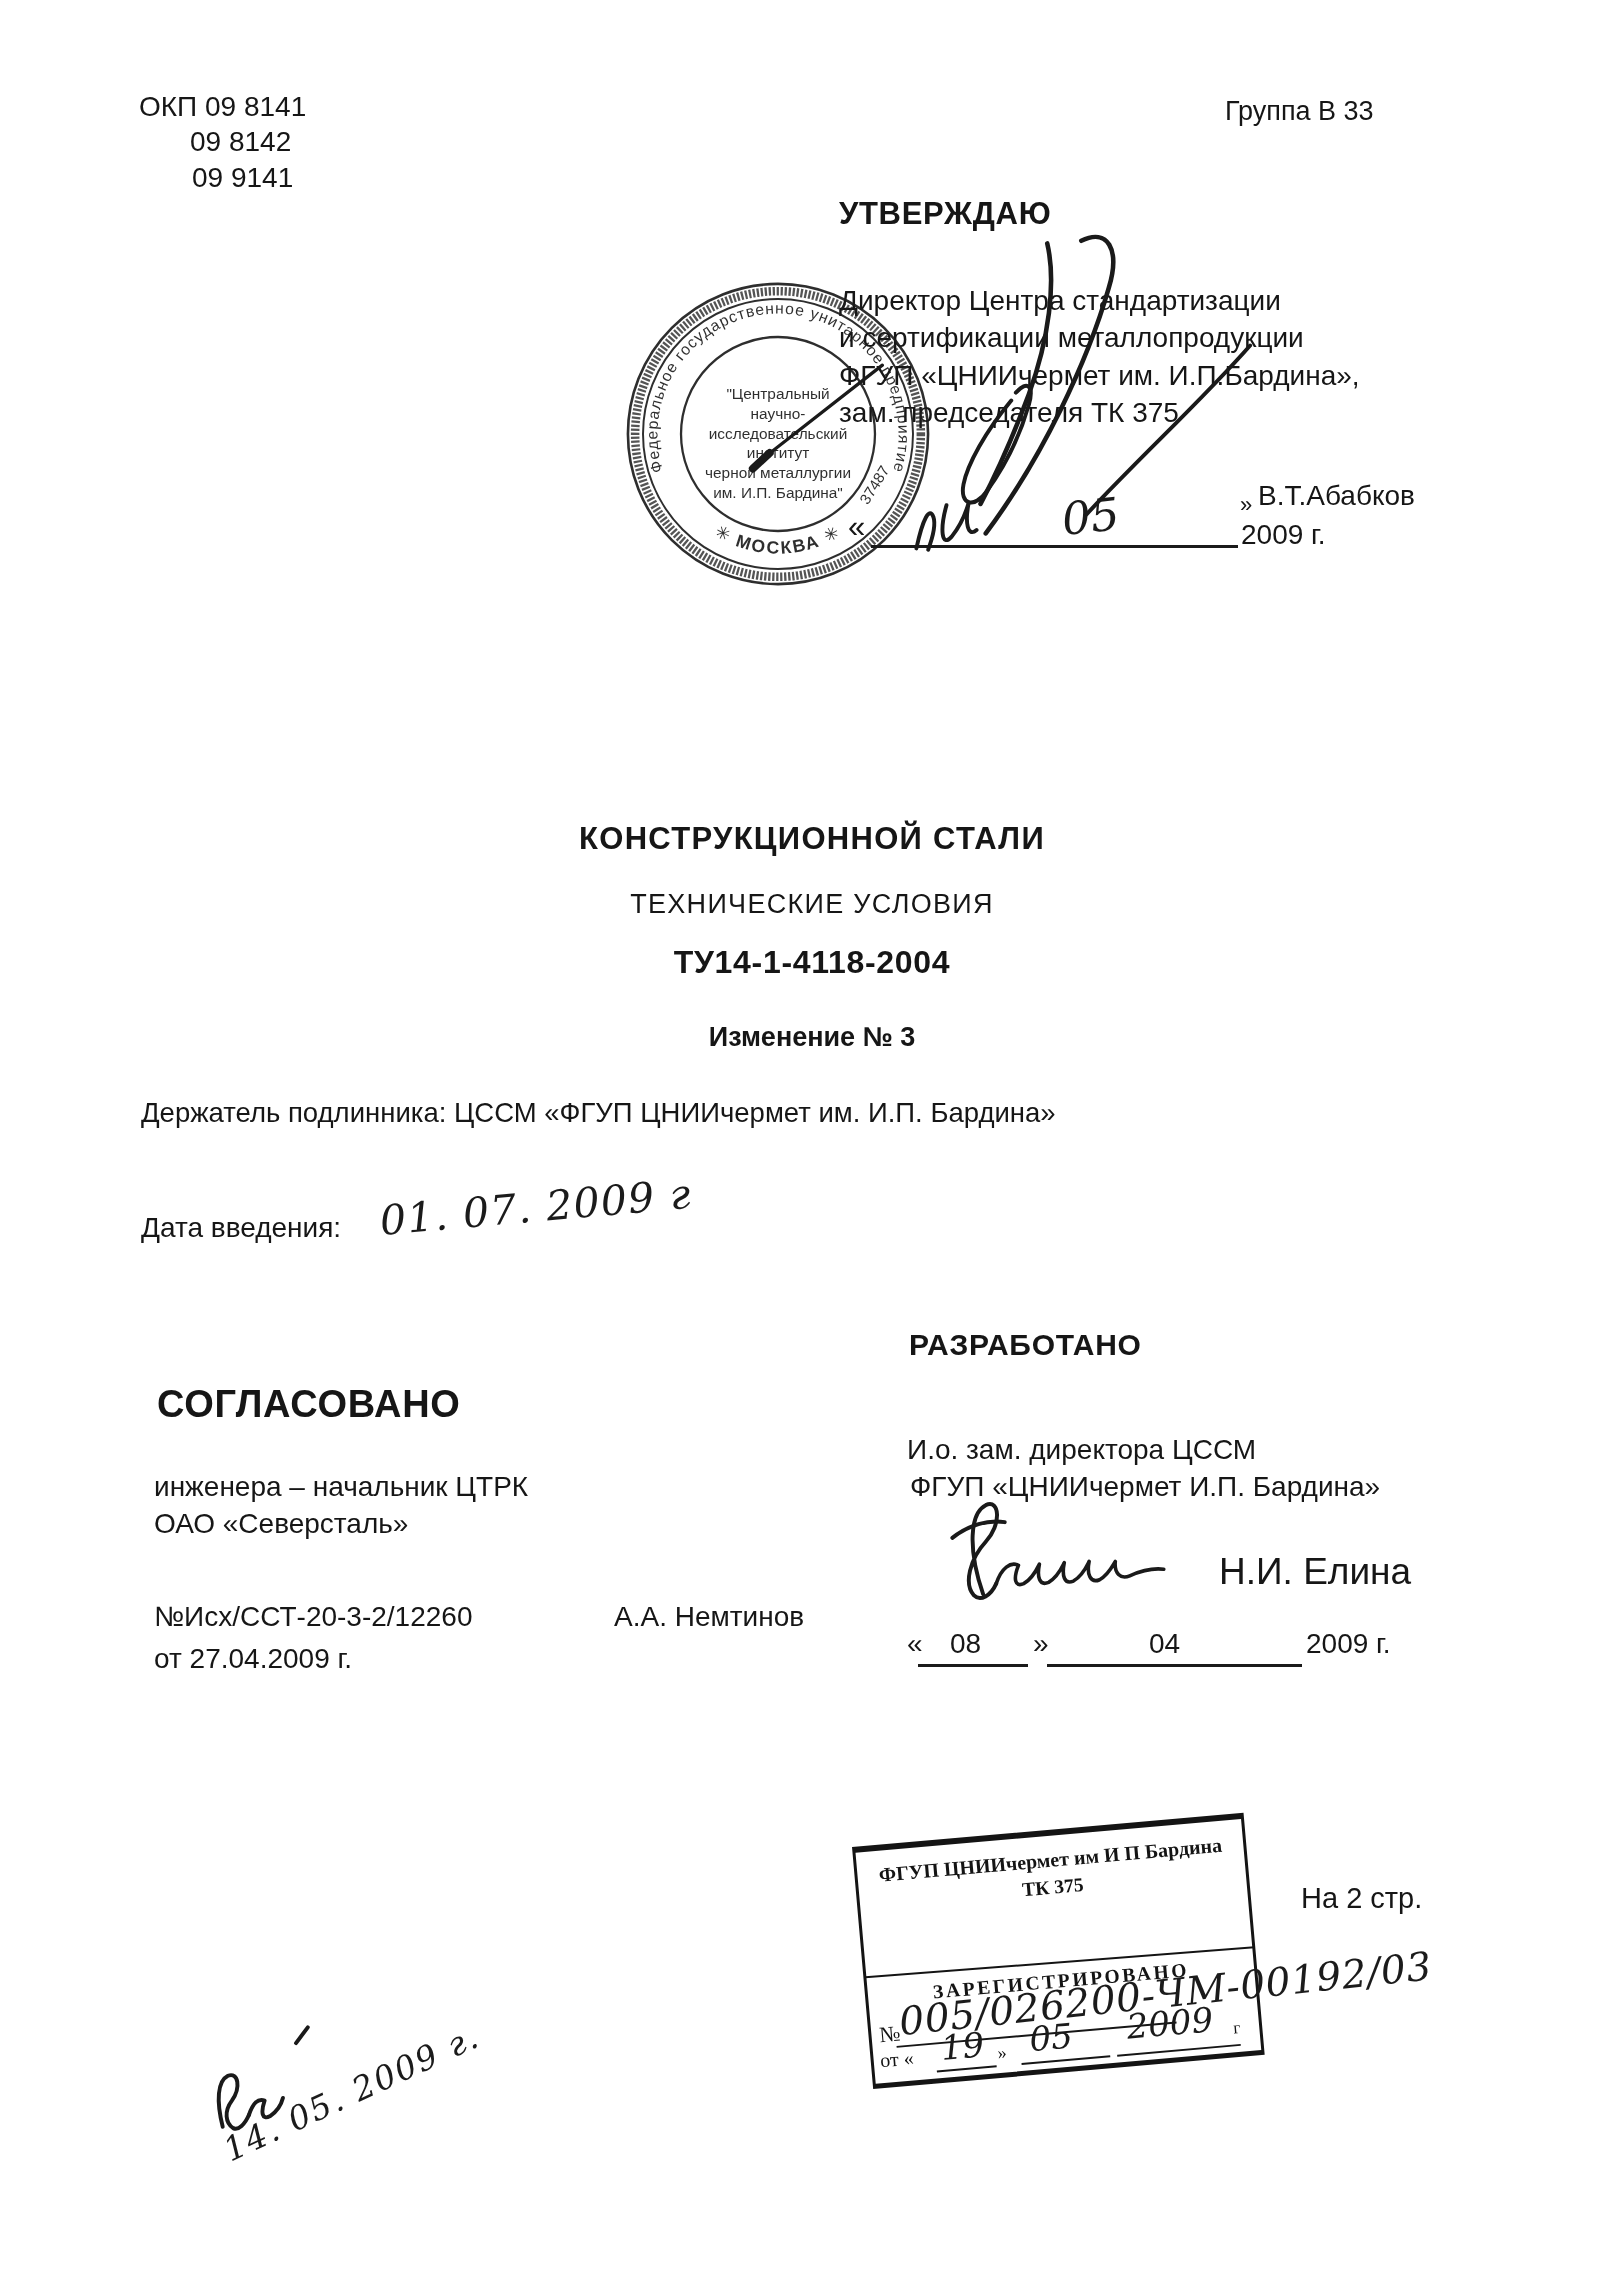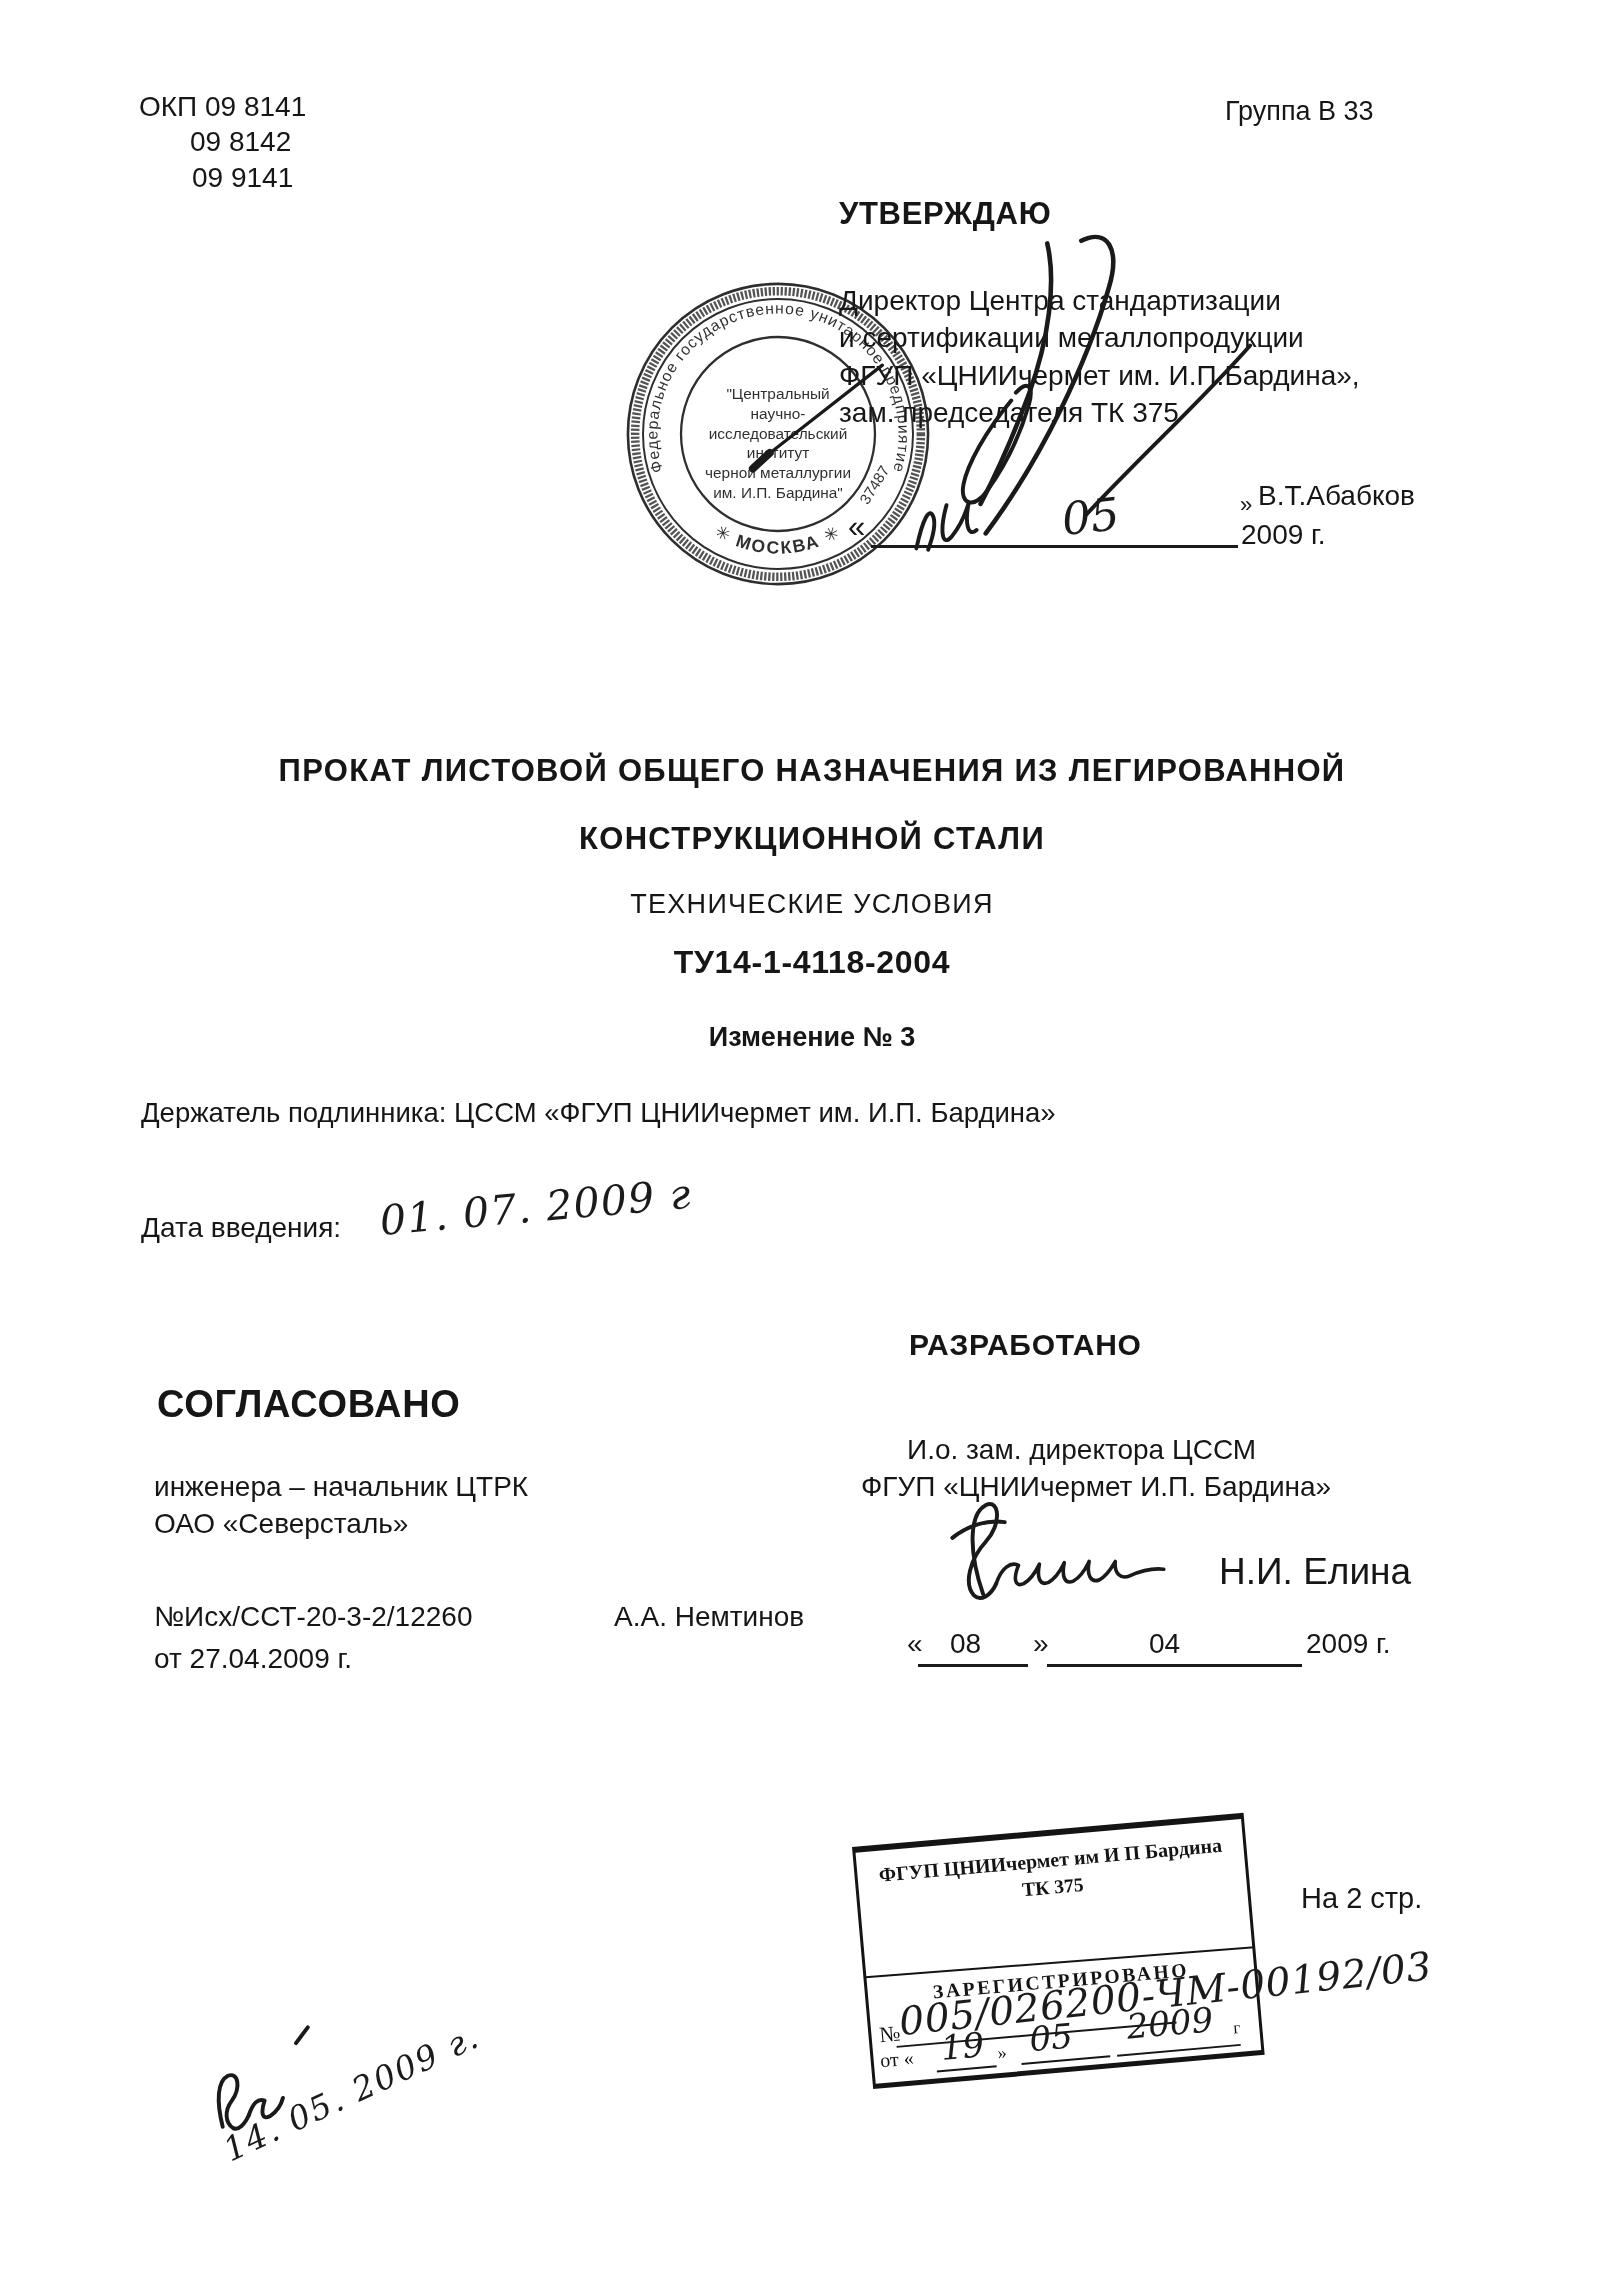--- a/index.html
+++ b/index.html
@@ -68,41 +68,40 @@
       <text x="372" y="344" font-size="23" transform="rotate(-58 372 344)">37487</text>
       <text x="235" y="182" font-size="23.5" text-anchor="middle">"Центральный</text>
       <text x="235" y="212" font-size="23.5" text-anchor="middle">научно-</text>
       <text x="235" y="242" font-size="23.5" text-anchor="middle">исследовательский</text>
       <text x="235" y="272" font-size="23.5" text-anchor="middle">институт</text>
       <text x="235" y="302" font-size="23.5" text-anchor="middle">черной металлургии</text>
       <text x="235" y="332" font-size="23.5" text-anchor="middle">им. И.П. Бардина"</text>
     </g>
   </svg>
 
-  <div class="t b ctr" style="top:753px;font-size:31px;letter-spacing:1.3px;">ПРОКАТ ЛИСТОВОЙ ОБЩЕГО НАЗНАЧЕНИЯ ИЗ ЛЕГИРОВАННОЙ</div>
   <div class="t b ctr" style="top:821px;font-size:31px;letter-spacing:1.3px;">КОНСТРУКЦИОННОЙ СТАЛИ</div>
   <div class="t ctr" style="top:889px;font-size:27px;letter-spacing:1.3px;font-weight:500;">ТЕХНИЧЕСКИЕ УСЛОВИЯ</div>
   <div class="t b ctr" style="top:944px;font-size:32px;letter-spacing:0.7px;">ТУ14-1-4118-2004</div>
   <div class="t b ctr" style="top:1022px;font-size:27px;">Изменение № 3</div>
 
   <div class="t" style="left:141px;top:1097px;font-size:27.5px;">Держатель подлинника: ЦССМ «ФГУП ЦНИИчермет им. И.П. Бардина»</div>
 
   <div class="t" style="left:141px;top:1211px;font-size:28px;">Дата введения:</div>
   <div class="t script" style="left:380px;top:1197px;font-size:41px;letter-spacing:1.3px;transform:rotate(-5deg);transform-origin:0 50%;">01. 07. 2009 г</div>
 
   <div class="t b" style="left:157px;top:1382px;font-size:38px;letter-spacing:0.7px;text-align:center;">СОГЛАСОВАНО</div>
   <div class="t" style="left:154px;top:1470px;font-size:28px;">инженера – начальник ЦТРК</div>
   <div class="t" style="left:154px;top:1507px;font-size:28px;">ОАО «Северсталь»</div>
   <div class="t" style="left:154px;top:1600px;font-size:28px;">№Исх/ССТ-20-3-2/12260</div>
   <div class="t" style="left:614px;top:1600px;font-size:28px;">А.А. Немтинов</div>
   <div class="t" style="left:154px;top:1642px;font-size:28px;">от 27.04.2009 г.</div>
 
   <div class="t b" style="left:909px;top:1327px;font-size:30px;letter-spacing:0.7px;">РАЗРАБОТАНО</div>
   <div class="t" style="left:907px;top:1433px;font-size:28px;">И.о. зам. директора ЦССМ</div>
-  <div class="t" style="left:861px;top:1470px;font-size:28px;">ФГУП «ЦНИИчермет И.П. Бардина»</div>
+  <div class="t" style="left:910px;top:1470px;font-size:28px;">ФГУП «ЦНИИчермет И.П. Бардина»</div>
   <div class="t" style="left:1219px;top:1550px;font-size:37px;">Н.И. Елина</div>
   <div class="t" style="left:907px;top:1627px;font-size:28px;">«</div>
   <div class="t" style="left:950px;top:1627px;font-size:28px;">08</div>
   <div class="t" style="left:1033px;top:1627px;font-size:28px;">»</div>
   <div class="t" style="left:1149px;top:1627px;font-size:28px;">04</div>
   <div class="t" style="left:1306px;top:1627px;font-size:28px;">2009 г.</div>
   <div class="rule" style="left:918px;top:1664px;width:110px;"></div>
   <div class="rule" style="left:1047px;top:1664px;width:255px;"></div>
 
   <div class="reg-stamp">

